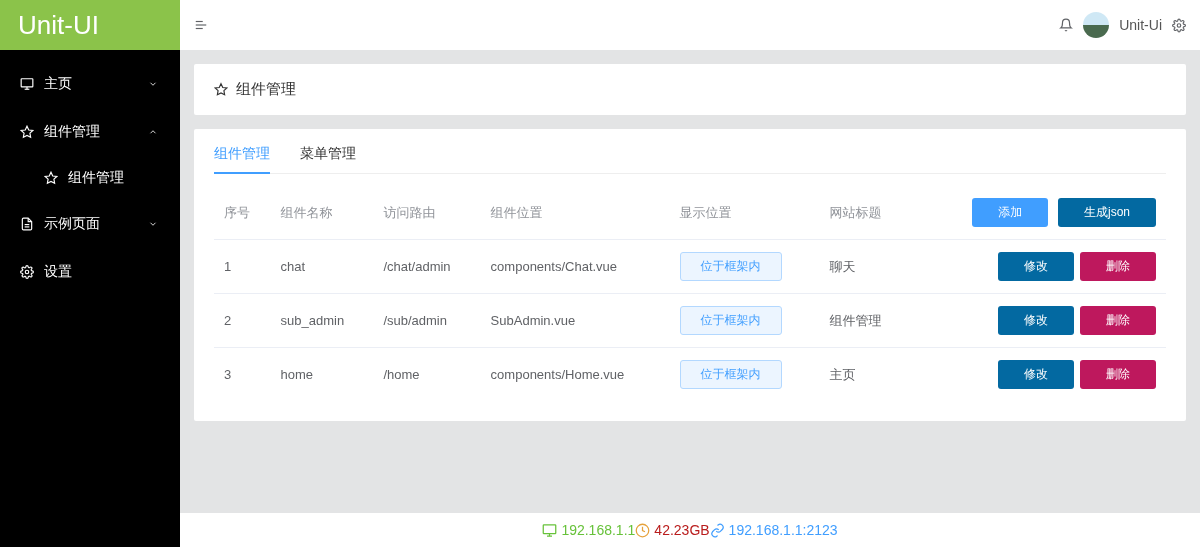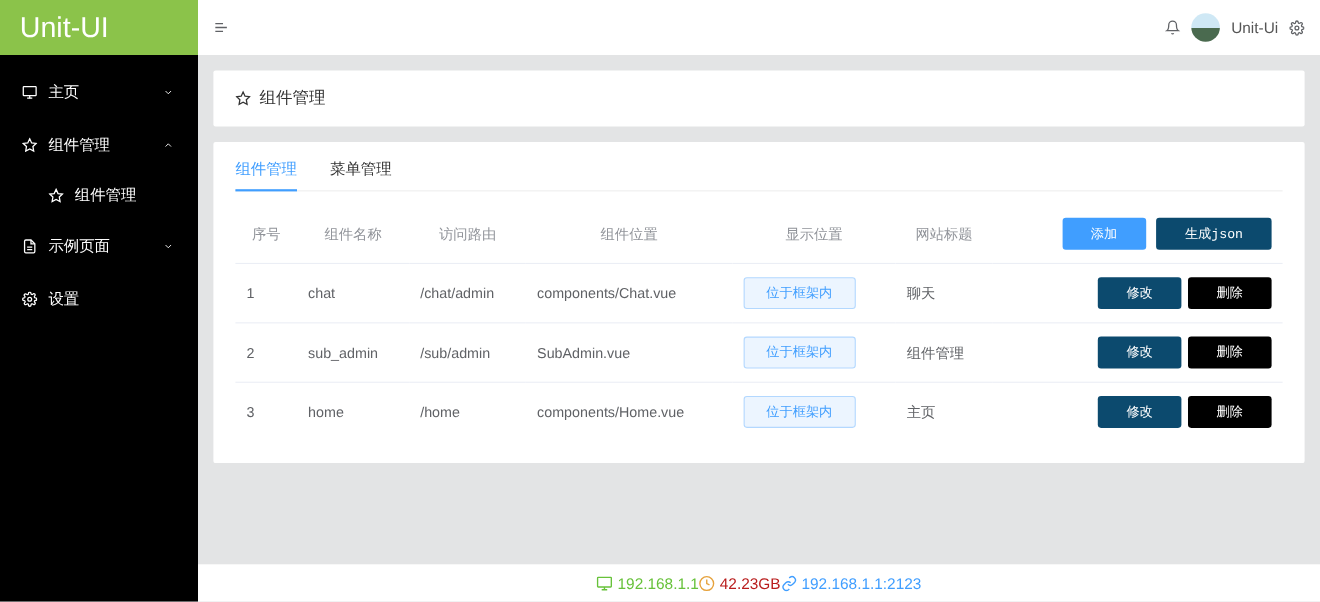--- a/index.html
+++ b/index.html
@@ -33,28 +33,28 @@
 .card-body { padding:0 20px 20px; }
 
 
 .tabs { display:flex; gap:30px; border-bottom:1px solid #eee; margin-bottom:12px; padding-top:6px; }
 .tab { padding:10px 0; font-size:14px; color:#333; cursor:pointer; position:relative; }
 .tab.active { color:#409EFF; }
 .tab.active::after { content:""; position:absolute; left:0; right:0; bottom:-1px; height:2px; background:#409EFF; }
 
 
 table { width:100%; border-collapse:collapse; font-size:13px; color:#606266; }
-th { text-align:center; font-weight:500; color:#909399; padding:12px 10px; border-bottom:1px solid #ebeef5; }
+th { text-align:left; font-weight:500; color:#909399; padding:12px 10px; border-bottom:1px solid #ebeef5; }
 td { padding:12px 10px; border-bottom:1px solid #ebeef5; vertical-align:middle; }
 tr:last-child td { border-bottom:none; }
 .btn { display:inline-block; padding:6px 26px; border-radius:3px; font-size:12px; color:#fff; cursor:pointer; border:none; text-align:center; }
 .btn-blue-outline { background:#ecf5ff; color:#409EFF; border:1px solid #b3d8ff; padding:5px 20px; }
 .btn-blue { background:#409EFF; }
-.btn-green { background:#0c4a6e;font-family:Liberation Mono, monospace; }
-.btn-red { background:#000000; }
+.btn-green { background:#0369a1; }
+.btn-red { background:#be185d; }
 .actions-hdr { text-align:right; }
 .actions-hdr .btn { margin-left:6px; }
 .actions { white-space:nowrap; text-align:right; }
 .actions .btn { margin-left:6px; }
 
 
 .footer { height:34px; background:#fff; display:flex; align-items:center; justify-content:center; font-size:14px; }
 .footer-item { display:flex; align-items:center; gap:4px; }
 .f-green { color:#67C23A; }
 .f-orange { color:#b91c1c; }

